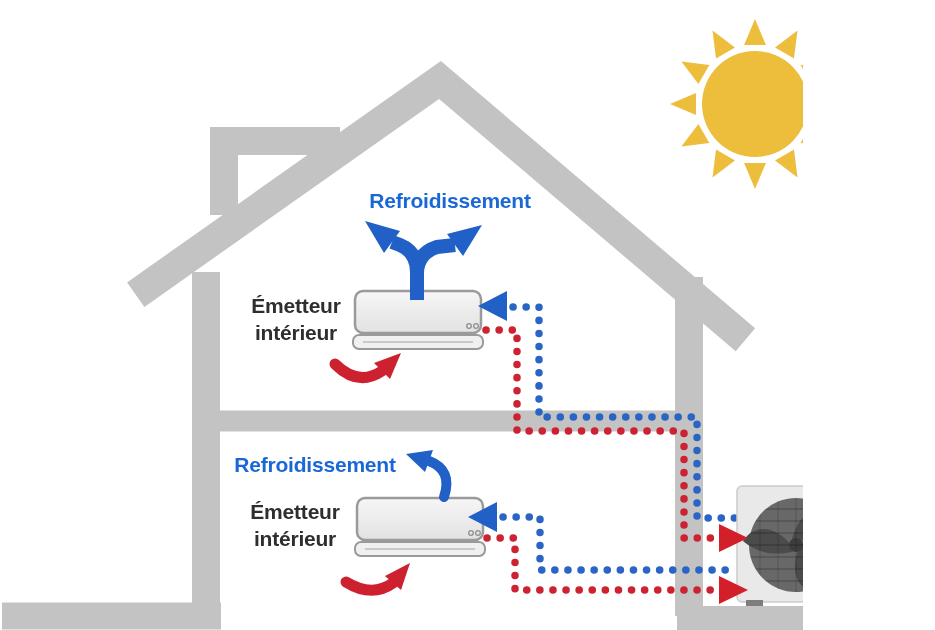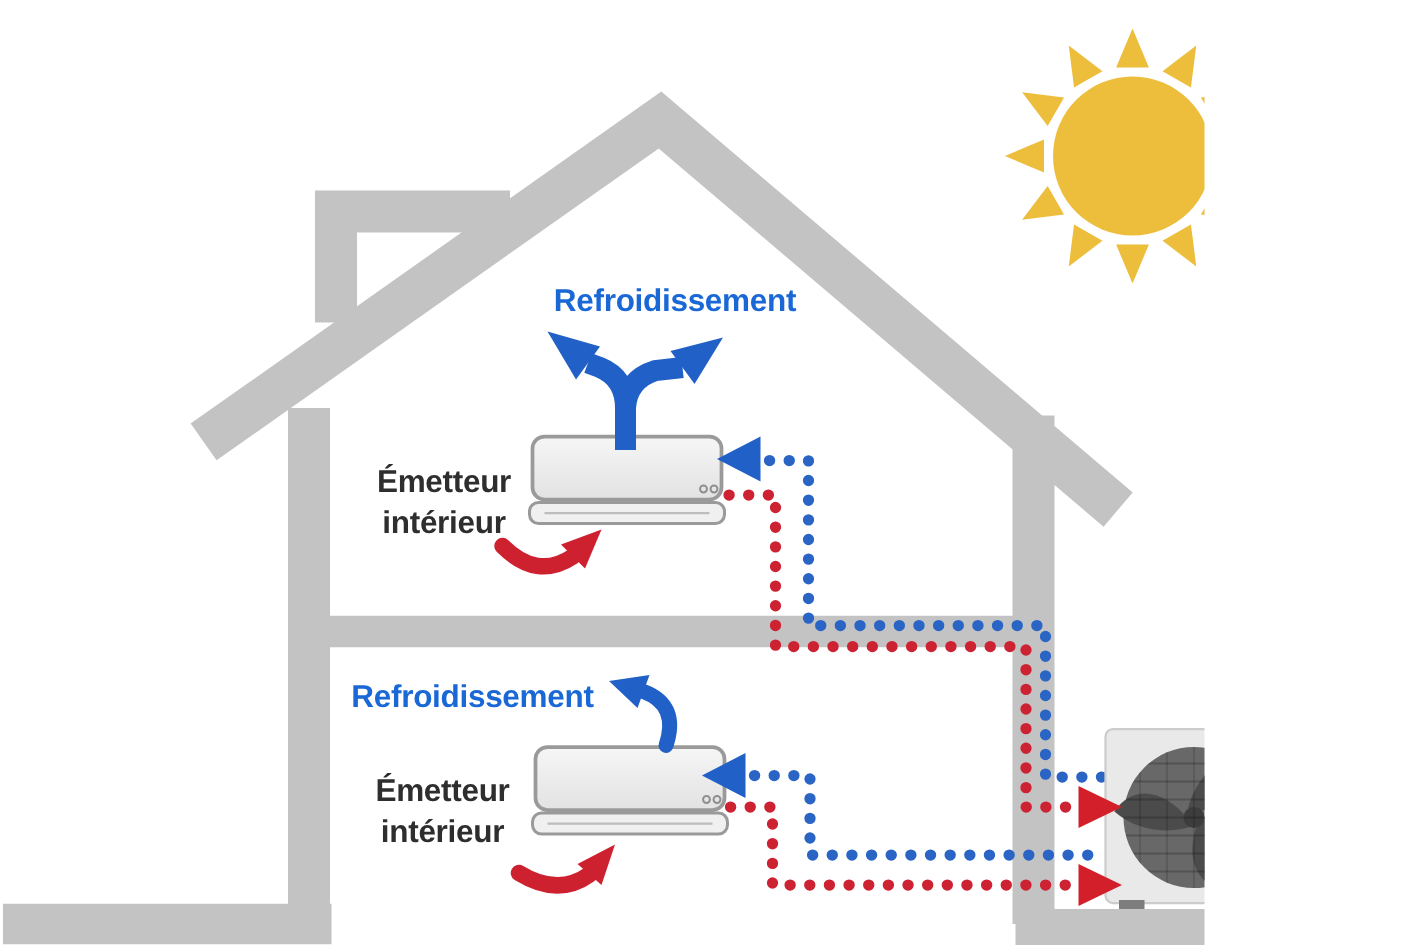--- a/index.html
+++ b/index.html
@@ -2,21 +2,21 @@
 <html style="--c-house: #c3c3c3; --c-sun: #edbd3c; --c-blue-text: #1a68d6; --c-blue-arrow: #2160c6; --c-blue-pipe: #2a65c6; --c-red-arrow: #ce2130; --c-red-pipe: #cd2232; --c-red-head: #d31f2a; --c-text: #2e2e2e; --c-unit-border: #9a9a9a; --c-outdoor-body: #e9e9e9; --c-fan-dark: #4b4b4b;"><head>
 <meta charset="utf-8">
 <style>
   html,body{margin:0;padding:0;background:#ffffff;}
   #stage{position:relative;width:803px;height:630px;overflow:hidden;background:#fff;
          font-family:"Liberation Sans",sans-serif;}
   #diagram-svg{position:absolute;left:0;top:0;}
   .lbl{position:absolute;font-weight:bold;text-align:center;line-height:1.28;
        letter-spacing:-0.2px;white-space:nowrap;}
   .lbl-blue{color:var(--c-blue-text,#1a68d6);font-size:21px;}
-  .lbl-dark{color:var(--c-text,#2e2e2e);font-size:21px;margin-top:16px;}
+  .lbl-dark{color:var(--c-text,#2e2e2e);font-size:21px;}
 </style>
 </head>
 <body>
 
 <div id="stage">
 
 <svg id="diagram-svg" width="935" height="630" viewBox="0 0 935 630">
   <defs>
     <linearGradient id="acGrad" x1="0" y1="0" x2="0" y2="1">
       <stop offset="0" stop-color="#f6f6f6"></stop>

